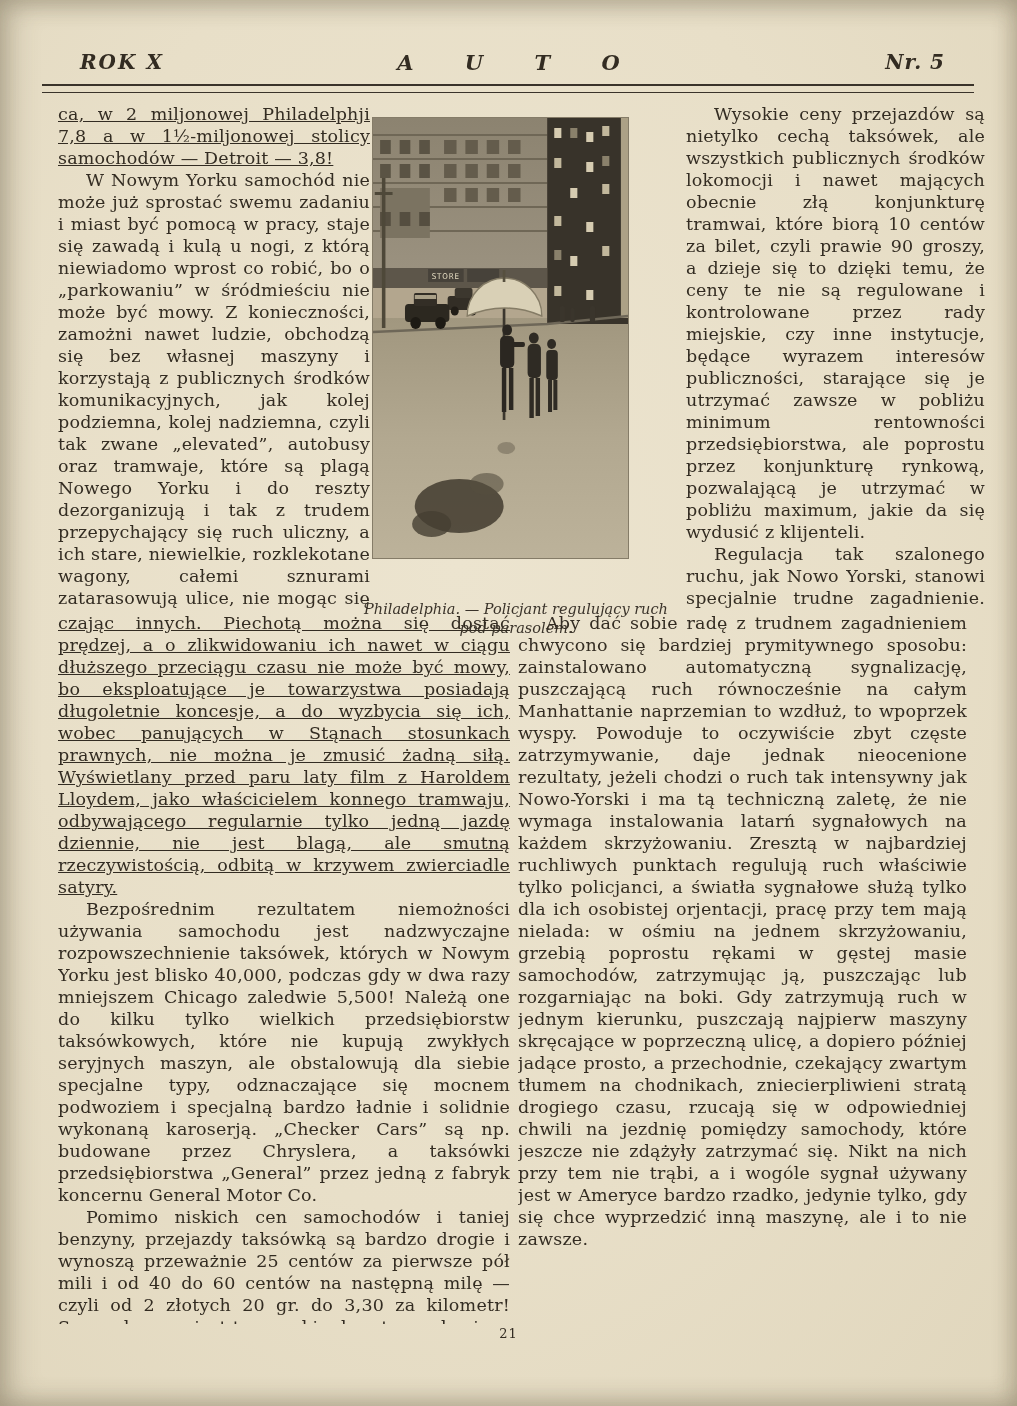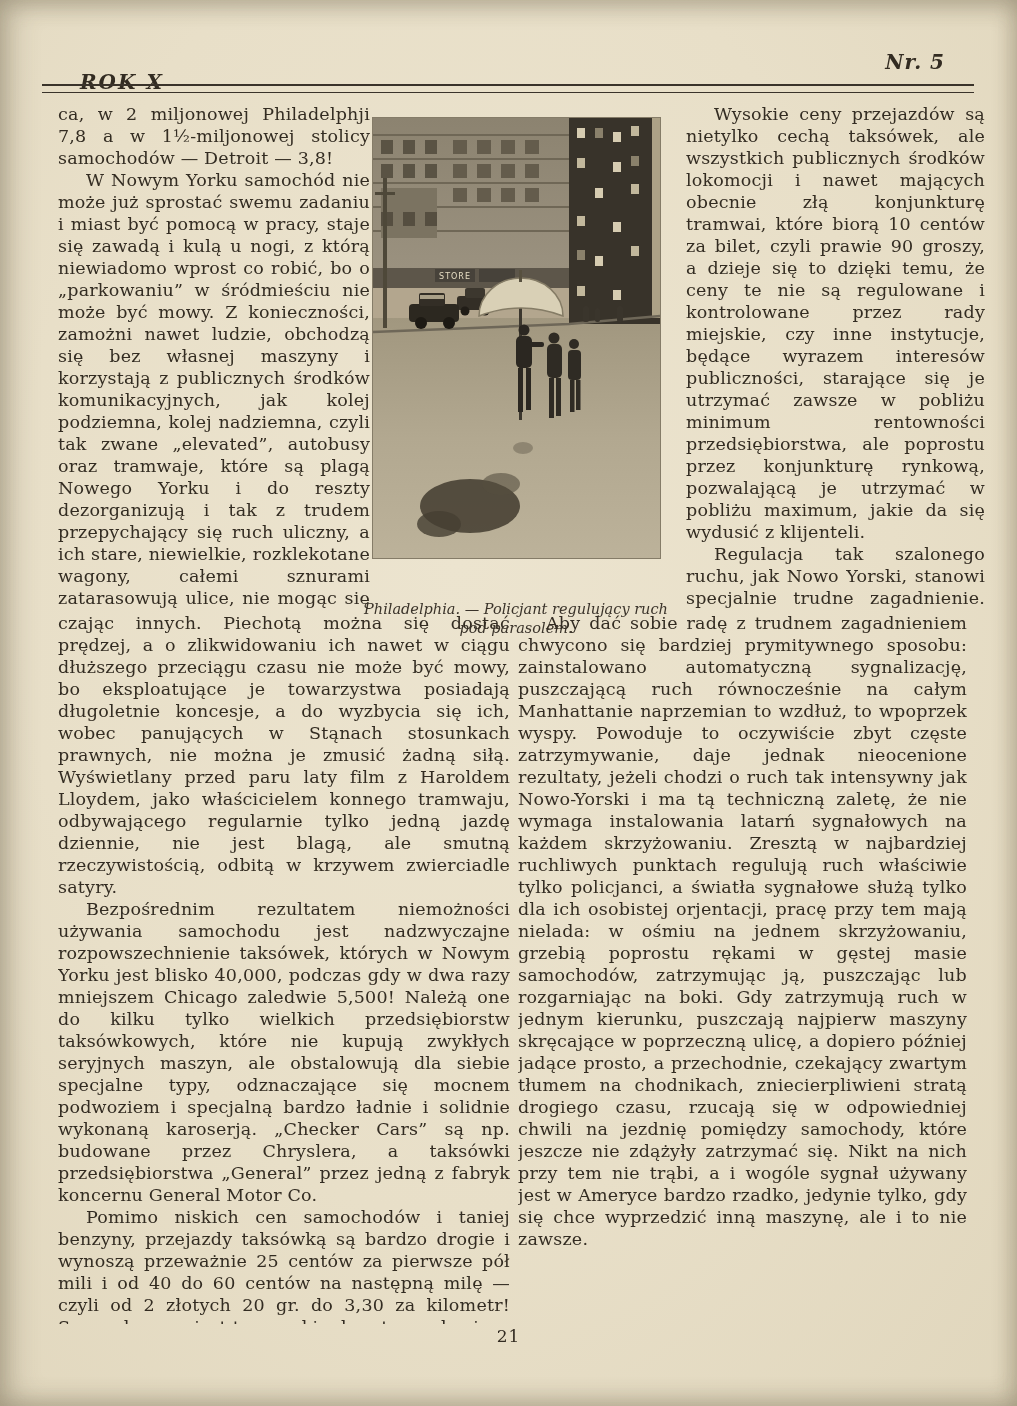--- a/index.html
+++ b/index.html
@@ -11,55 +11,56 @@
       radial-gradient(ellipse at 45% 40%, #ece4cf 0%, #e8dfc8 55%, #e0d6bc 100%);
     box-shadow: inset 14px 0 28px rgba(75,64,44,.20),
                 inset -8px 0 20px rgba(75,64,44,.14),
                 inset 0 10px 22px rgba(75,64,44,.12),
                 inset 0 -10px 22px rgba(75,64,44,.10);
     font-family:"DejaVu Serif","Liberation Serif",serif;
     color:#332c22;
     overflow:hidden;
   }
   
-  .masthead-left{position:absolute;left:80px;top:50px;font-size:20px;font-weight:bold;font-style:italic;letter-spacing:2px;margin-top:20px;}
+  .masthead-left{position:absolute;left:80px;top:50px;font-size:20px;font-weight:bold;font-style:italic;letter-spacing:2px;}
   .masthead-title{position:absolute;left:0;right:0;top:50px;text-align:center;font-size:21px;font-weight:bold;font-style:italic;letter-spacing:22px;text-indent:22px;}
   .masthead-right{position:absolute;right:72px;top:50px;font-size:20px;font-weight:bold;font-style:italic;letter-spacing:1px;}
   .header-rule{
     position:absolute;left:42px;top:84px;width:932px;height:6px;
     border-top:2.5px solid #3a332a;border-bottom:1.5px solid #3a332a;
   }
   
   .col{position:absolute;text-align:justify;font-size:17.5px;line-height:22px;letter-spacing:.2px;}
   .col p{margin:0;text-indent:1.6em;}
-  .col p.cont{text-indent:0;}
+  .col p.cont{text-indent:0;text-decoration:underline;}
   .col-left-top{left:58px;top:103px;width:312px;height:508px;overflow:hidden;}
   .col-right-top{left:666px;top:103px;width:299px;height:508px;overflow:hidden;margin-left:20px;}
   .col-left-bottom{left:58px;top:612px;width:452px;height:712px;overflow:hidden;}
   .col-right-bottom{left:518px;top:612px;width:449px;height:700px;overflow:hidden;}
   
   .photo{
-    position:absolute;left:373px;top:118px;width:287px;height:440px;
+    position:absolute;left:373px;top:118px;width:255px;height:440px;
     outline:1px solid #857c68;
     background:#b3a68e;
   }
   .photo svg{display:block;width:100%;height:100%;}
   .photo-caption{
     position:absolute;left:362px;top:600px;width:308px;
     text-align:center;font-style:italic;font-size:14.5px;line-height:19px;color:#3a332a;
   }
   
-  .page-number{position:absolute;left:0;right:0;top:1326px;text-align:center;font-size:17px;letter-spacing:1px;}
+  .page-number{position:absolute;left:0;right:0;top:1326px;text-align:center;font-size:13px;letter-spacing:1px;}
 </style>
 </head>
 <body>
 
 <div class="page">
 
   <div class="masthead-left">ROK X</div>
+  <div class="masthead-title">A U T O</div>
   <div class="masthead-right">Nr. 5</div>
   <div class="header-rule"></div>
 
   <div class="col col-left-top">
     <p class="cont">ca, w 2 miljonowej Philadelphji 7,8 a w 1½-miljonowej stolicy samochodów — Detroit — 3,8!</p>
     <p>W Nowym Yorku samochód nie może już sprostać swemu zadaniu i miast być pomocą w pracy, staje się zawadą i kulą u nogi, z którą niewiadomo wprost co robić, bo o „parkowaniu” w śródmieściu nie może być mowy. Z konieczności, zamożni nawet ludzie, obchodzą się bez własnej maszyny i korzystają z publicznych środków komunikacyjnych, jak kolej podziemna, kolej nadziemna, czyli tak zwane „elevated”, autobusy oraz tramwaje, które są plagą Nowego Yorku i do reszty dezorganizują i tak z trudem przepychający się ruch uliczny, a ich stare, niewielkie, rozklekotane wagony, całemi sznurami zatarasowują ulice, nie mogąc się same posunąć naprzód i nie przepusz-</p>
   </div>
 
   <div class="photo">
     <svg viewBox="0 0 287 440" preserveAspectRatio="none">

